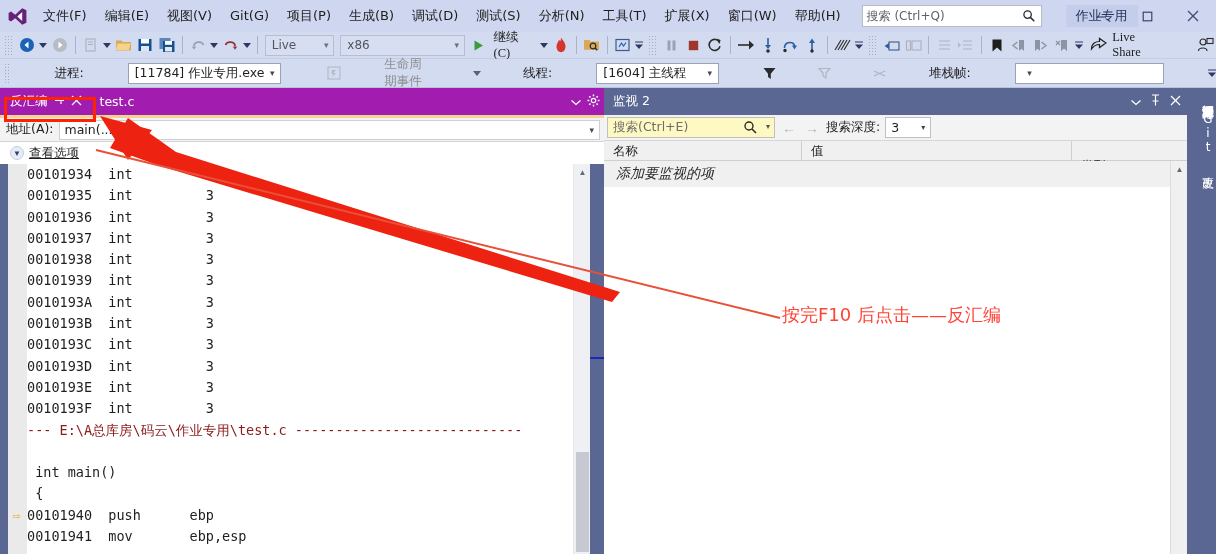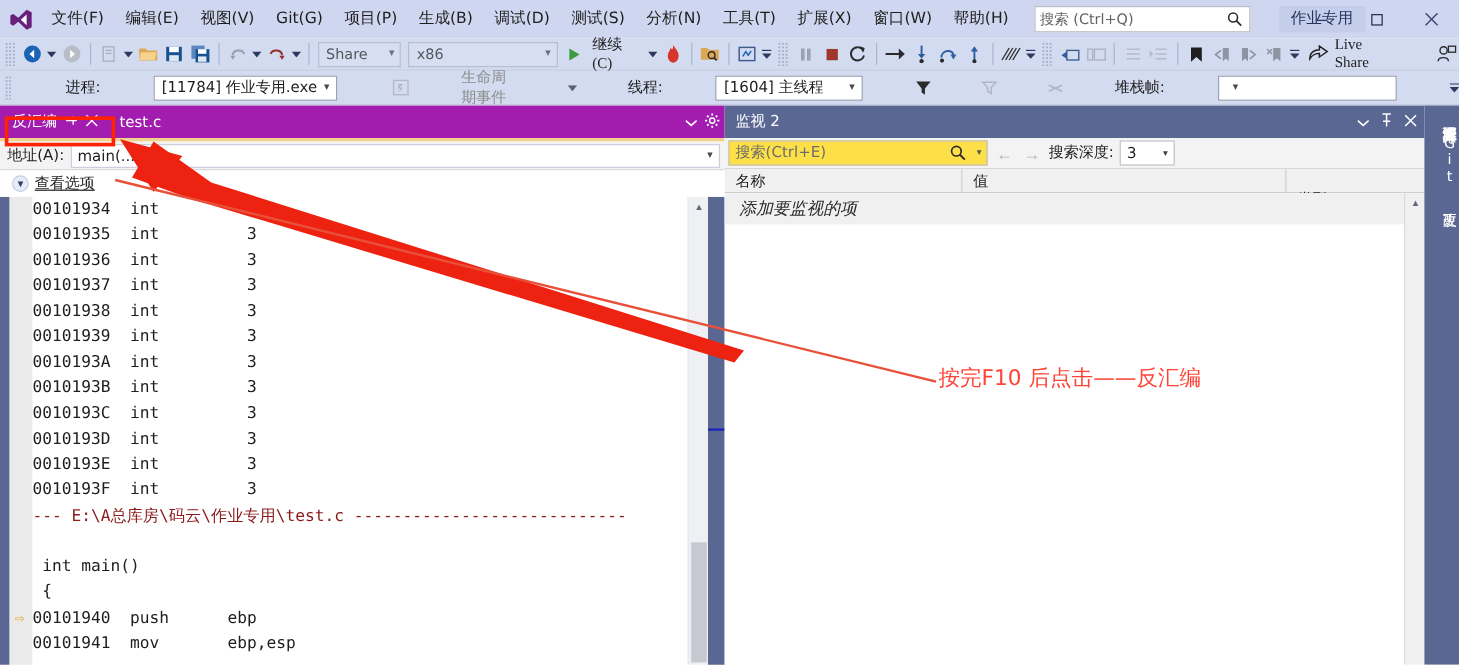--- a/index.html
+++ b/index.html
@@ -151,21 +151,21 @@
   .watch-title {
     height: 27px; background: #5a6792; color: #ffffff; display: flex; align-items: center;
     padding-left: 9px; font-size: 12.5px; position: relative; font-family:"DejaVu Sans",sans-serif;
   }
   .watch-title .wt-btns { position: absolute; right: 6px; display: flex; gap: 9px; align-items: center; }
   .watch-search-row {
     height: 26px; display: flex; align-items: center; background: #f3f3f3;
     border-bottom: 1px solid #d6d6d6; padding-left: 3px; gap: 5px;
   }
   .wsearch {
-    width: 216px; height: 21px; background: #fde047; border: 1px solid #c0c0c0;
+    width: 168px; height: 21px; background: #fef9c3; border: 1px solid #c0c0c0;
     display: flex; align-items: center; padding-left: 5px; position: relative;
   }
   .wsearch .ph { color: #6d6d6d; font-size: 12.5px; font-family:"DejaVu Sans",sans-serif;}
   .wsearch .mag { position: absolute; right: 16px; top: 2px; }
   .wsearch .ca { position: absolute; right: 4px; top: 4px; font-size: 8px; color: #555; }
   .arrow-btn { width: 18px; text-align: center; color: #b6b6b6; font-size: 14px; }
   .depth-label { font-size: 12.5px; font-family:"DejaVu Sans",sans-serif; }
   .depth-combo {
     width: 46px; height: 21px; background: #ffffff; border: 1px solid #c0c0c0;
     display: flex; align-items: center; padding-left: 5px; font-size: 12.5px;
@@ -341,21 +341,21 @@
         </svg>
     </div>
     <div class="tb-caret">
       <svg width="8" height="5" viewBox="0 0 8 5">
           <path d="M0 0 L8 0 L4 5 Z" fill="#2b3a5e"></path>
         </svg>
     </div>
     <div class="tb-sep"></div>
 
     <div class="tb-combo" style="width:70px">
-      <span class="cv">Share</span>
+      <span class="cv">Live</span>
       <span class="ca">▾</span>
     </div>
     <div class="tb-combo" style="width:125px">
       <span class="cv">x86</span>
       <span class="ca">▾</span>
     </div>
 
     <div class="tb-btn">
       <svg width="13" height="13" viewBox="0 0 13 13">
           <path d="M2.5 1.5 L11 6.5 L2.5 11.5 Z" fill="#3c9b3c"></path>

